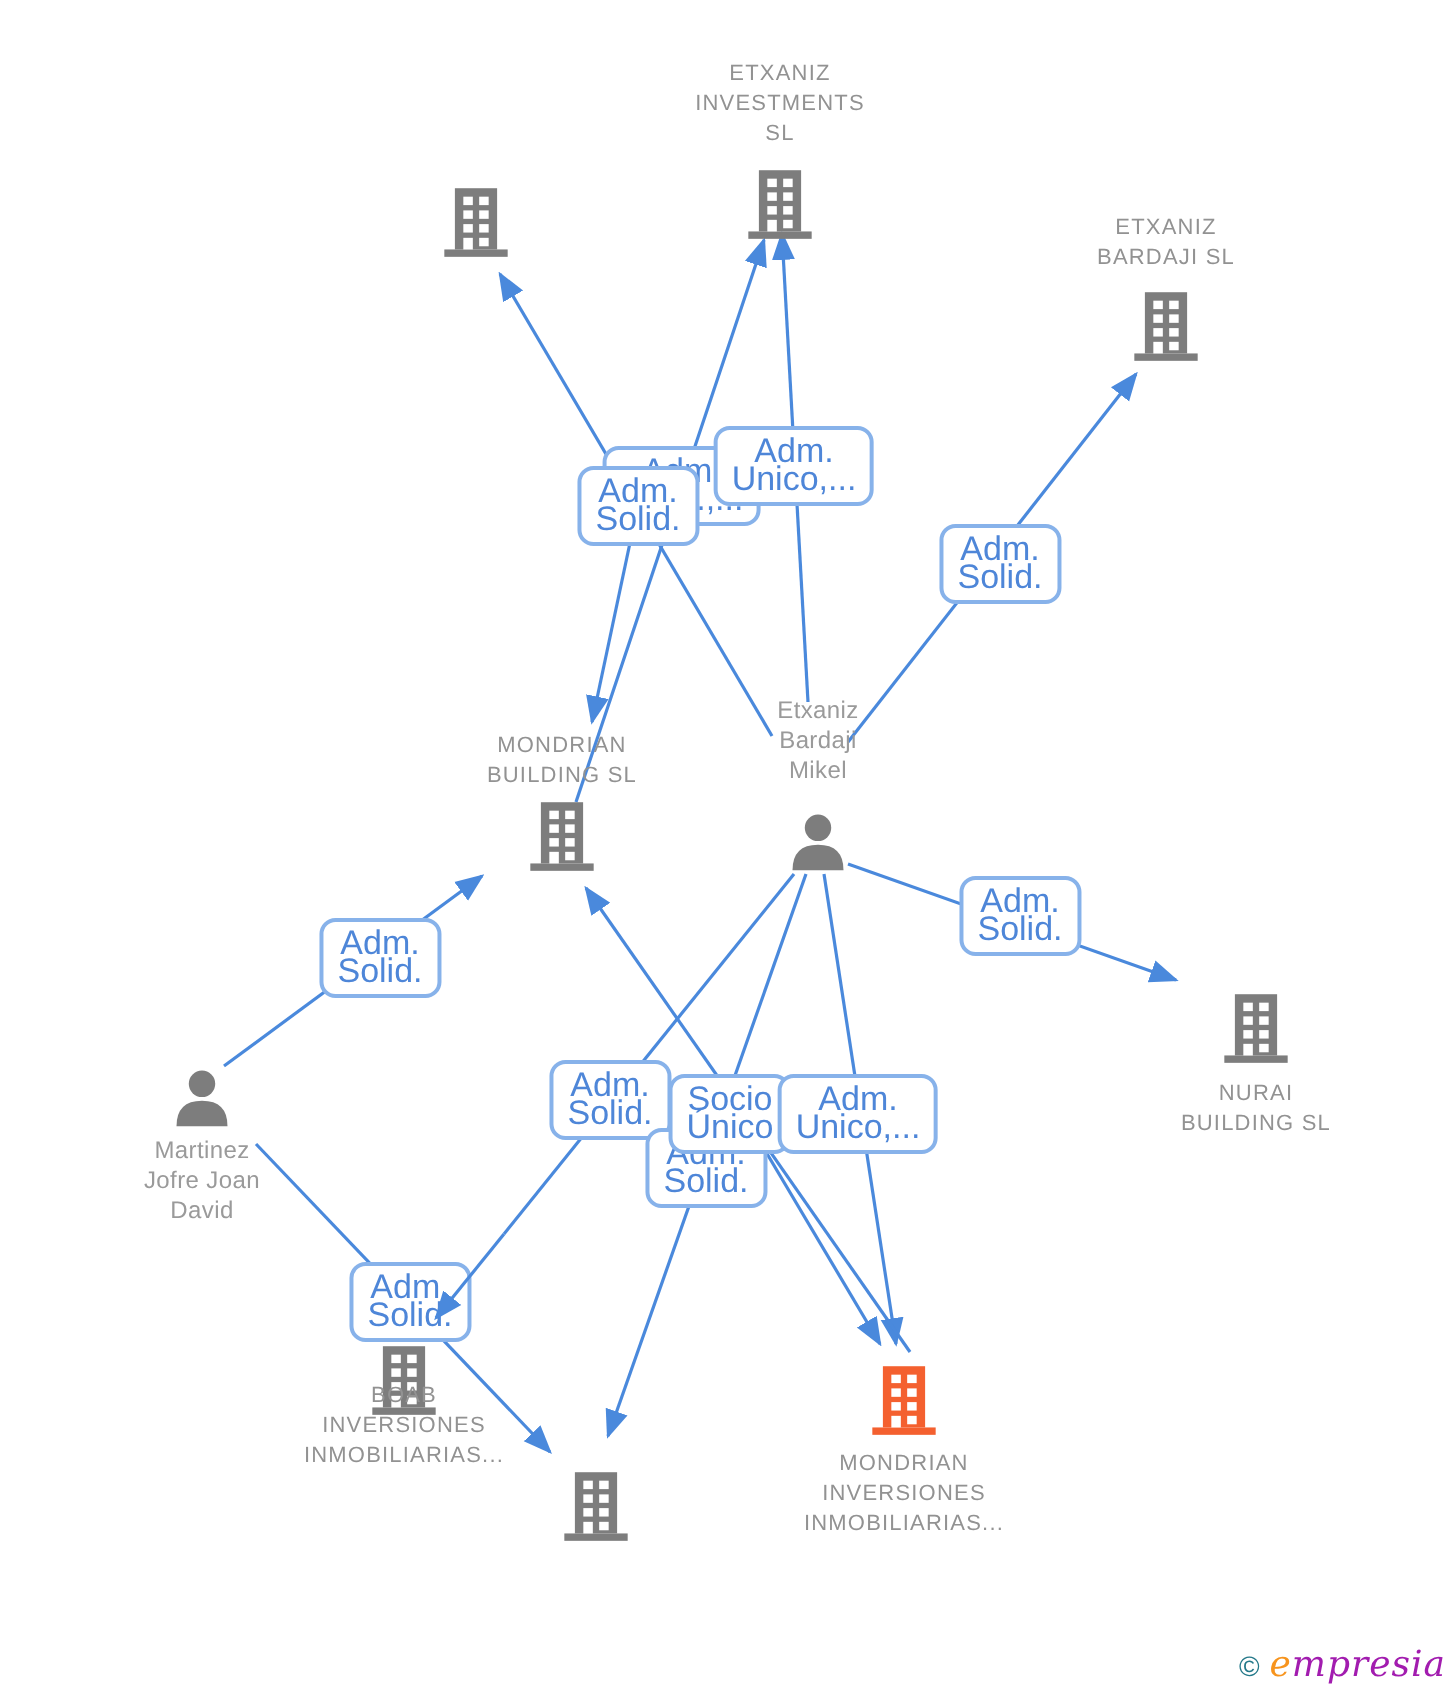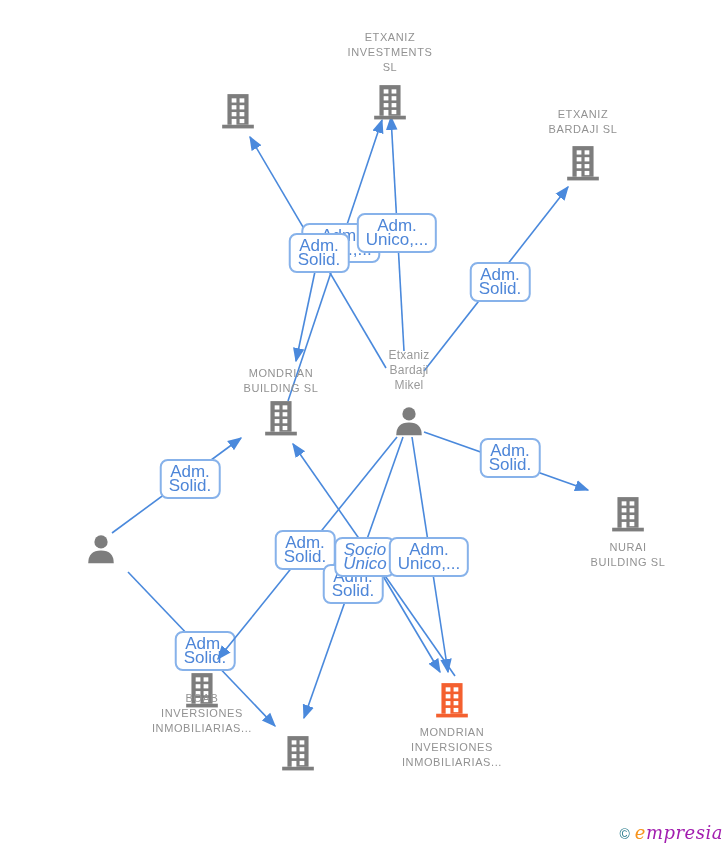--- a/index.html
+++ b/index.html
@@ -68,21 +68,21 @@
     <div class="edge-box" style="left: 500px; top: 282px;">Adm.
 Solid.</div>
     <div class="edge-box" style="left: 190px; top: 479px;">Adm.
 Solid.</div>
     <div class="edge-box" style="left: 510px; top: 458px;">Adm.
 Solid.</div>
     <div class="edge-box" style="left: 305px; top: 550px;">Adm.
 Solid.</div>
     <div class="edge-box" style="left: 353px; top: 584px;">Adm.
 Solid.</div>
-    <div class="edge-box" style="left: 365px; top: 557px; font-style: italic;">Socio
+    <div class="edge-box" style="left: 365px; top: 557px;">Socio
 Único</div>
     <div class="edge-box" style="left: 429px; top: 557px;">Adm.
 Unico,...</div>
     <div class="edge-box" style="left: 205px; top: 651px;">Adm.
 Solid.</div>
     <div class="node-icon" style="left: 219px; top: 92px;"><svg width="38" height="38" viewBox="0 0 36 36">
         <g fill="#7d7d7d">
           <rect x="3" y="31" width="30" height="3.5"></rect>
           <rect x="8" y="2" width="20" height="29"></rect>
         </g>
@@ -160,20 +160,23 @@
       </svg></div>
     <div class="node-label person" style="left: 409px; top: 348px;">Etxaniz
 Bardaji
 Mikel</div>
     <div class="node-icon" style="left: 84px; top: 532px;"><svg width="34" height="34" viewBox="0 0 36 36">
         <g fill="#7d7d7d">
           <circle cx="18" cy="10.5" r="7"></circle>
           <path d="M4.5 33 q0 -13.5 13.5 -13.5 q13.5 0 13.5 13.5 z"></path>
         </g>
       </svg></div>
+    <div class="node-label person" style="left: 101px; top: 568px;">Martinez
+Jofre Joan
+David</div>
     <div class="node-icon" style="left: 609px; top: 495px;"><svg width="38" height="38" viewBox="0 0 36 36">
         <g fill="#7d7d7d">
           <rect x="3" y="31" width="30" height="3.5"></rect>
           <rect x="8" y="2" width="20" height="29"></rect>
         </g>
         <g fill="#ffffff">
           <rect x="12" y="6" width="4.5" height="4"></rect>
           <rect x="19.5" y="6" width="4.5" height="4"></rect>
           <rect x="12" y="12.5" width="4.5" height="4"></rect>
           <rect x="19.5" y="12.5" width="4.5" height="4"></rect>

